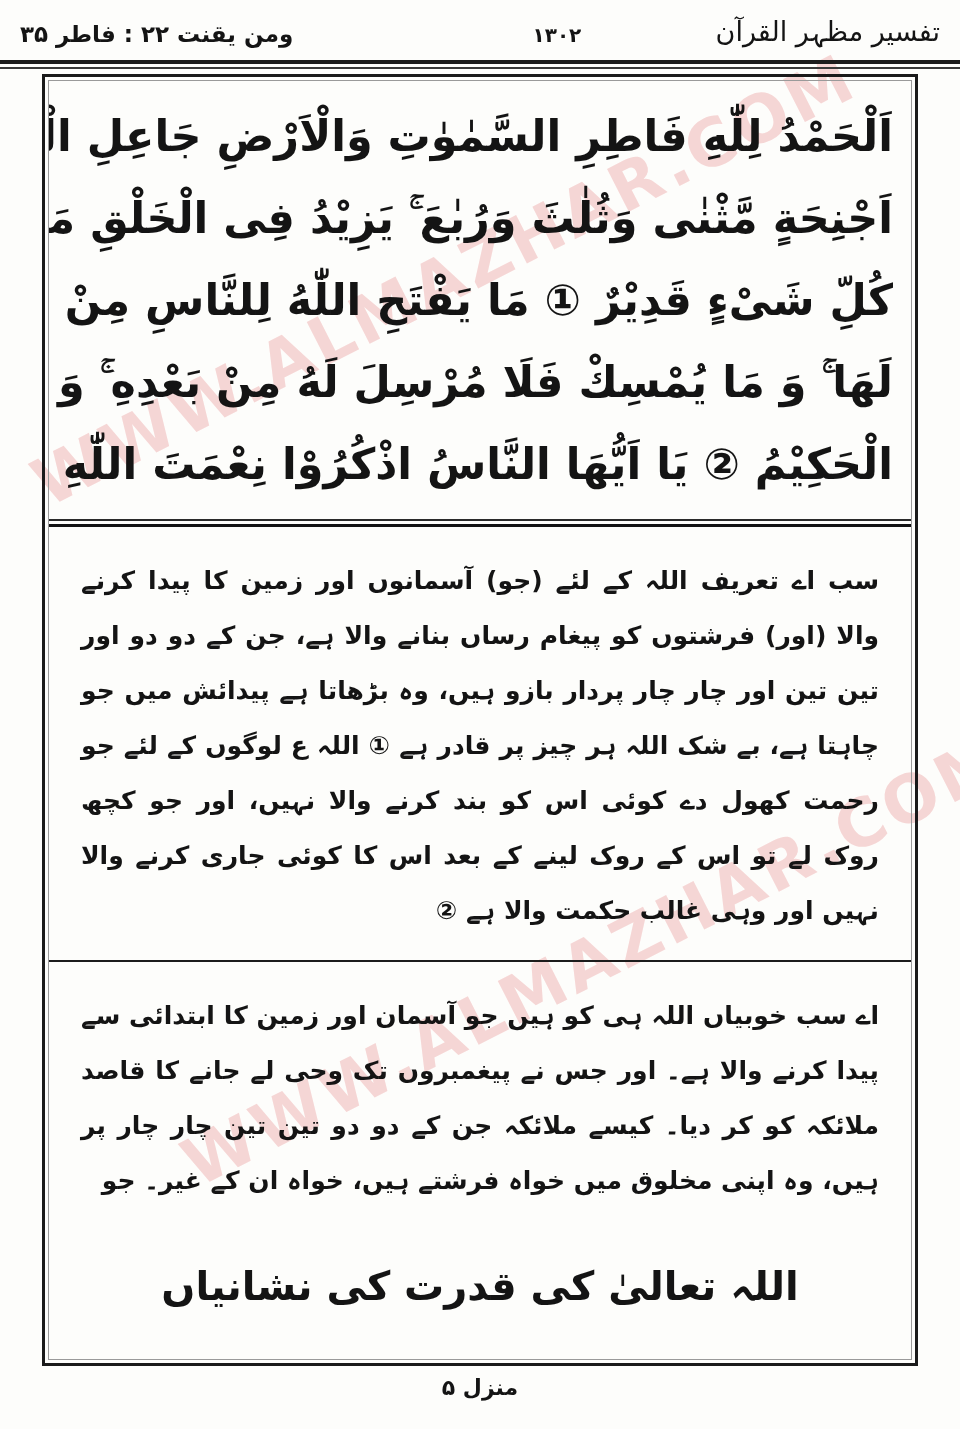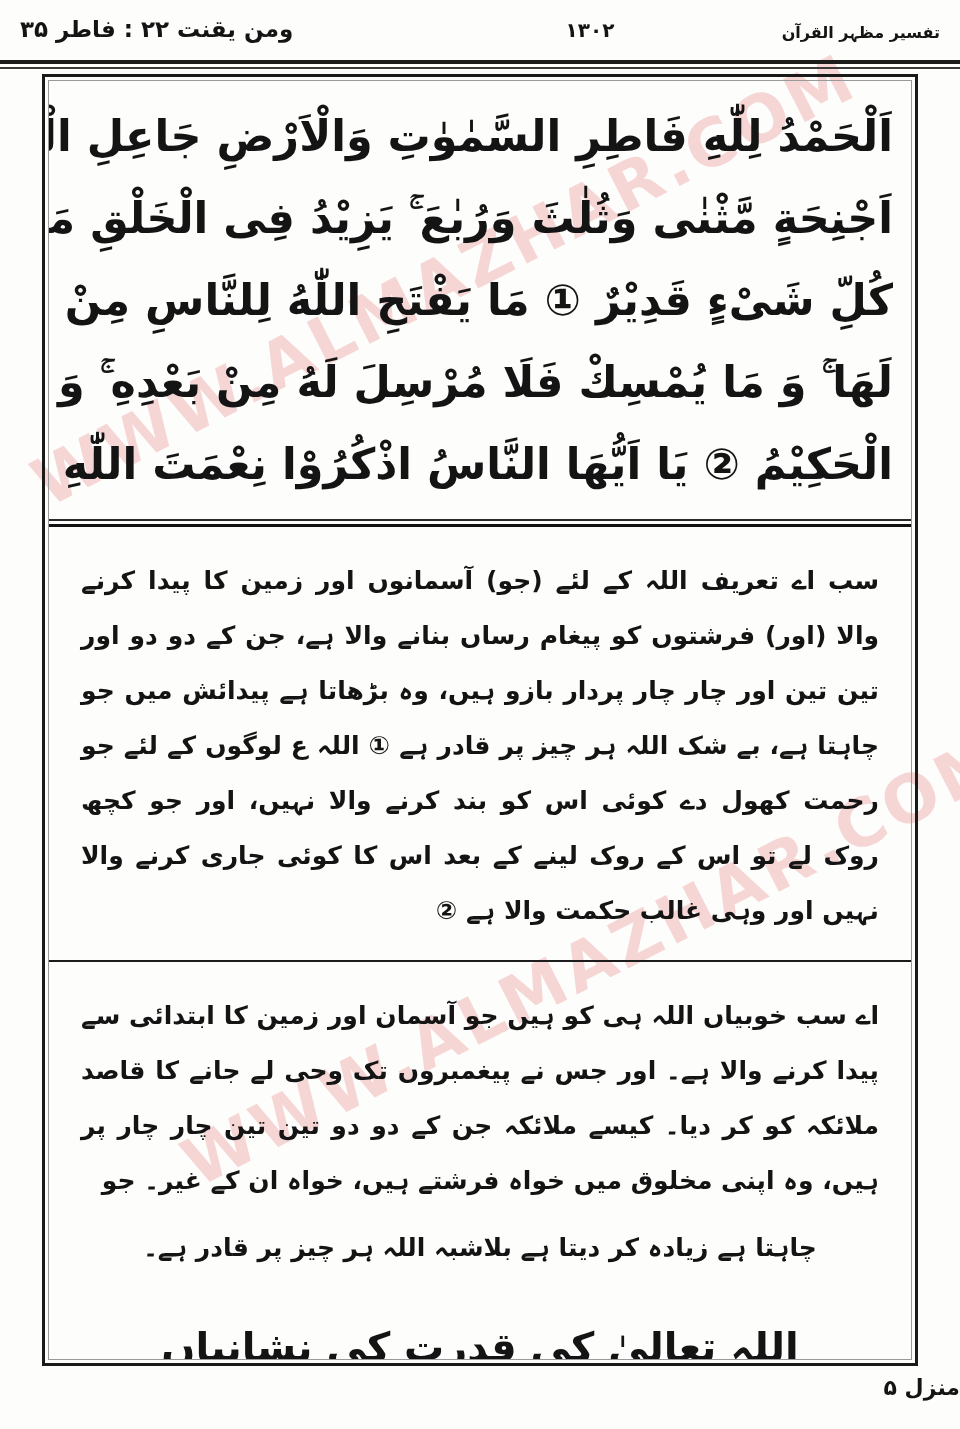--- a/index.html
+++ b/index.html
@@ -18,21 +18,21 @@
     transform:rotate(-27deg); transform-origin:left bottom;
   }
   .wm-1 { left:55px;  top:445px; }
   .wm-2 { left:205px; top:1125px; }
   
   .header {
     position:absolute; top:16px; left:0; right:0; z-index:2;
     display:flex; justify-content:space-between; align-items:flex-end;
     padding:0 20px; direction:rtl;
   }
-  .header-title  { font-size:16px; font-weight:bold;text-align:center; }
+  .header-title  { font-size:27px; font-weight:normal;text-align:center; }
   .header-page   { font-size:20px; font-weight:bold; letter-spacing:1px; padding-left:105px; }
   .header-juz    { font-size:23px; font-weight:bold; }
   .top-rule {
     position:absolute; top:60px; left:0; right:0; z-index:2;
     border-top:4px solid #1c1c1c; border-bottom:2px solid #3a3a3a; height:3px;
   }
   
   .frame {
     position:absolute; z-index:1; top:74px; left:42px;
     width:876px; height:1292px;
@@ -64,21 +64,21 @@
     font-size:25px; font-weight:bold; text-align:center;
     line-height:2.2; direction:rtl; margin:2px 0 6px;
   }
   .heading {
     font-size:40px; font-weight:bold; text-align:center;
     line-height:1.7; margin:28px 0 8px; direction:rtl;
   }
   
   .footer {
     position:absolute; left:0; right:0; top:1375px; z-index:2;
-    font-size:22px; font-weight:bold;
+    text-align:center; font-size:22px; font-weight:bold;
   }
 </style>
 </head>
 <body>
 
 <div class="page">
 
   <div class="watermark wm-1" style="color: rgb(239, 176, 176);">WWW.ALMAZHAR.COM</div>
   <div class="watermark wm-2" style="color: rgb(239, 176, 176);">WWW.ALMAZHAR.COM</div>
 
@@ -103,21 +103,20 @@
       <div class="divider-double"></div>
 
       <div class="urdu-block">
         <p class="urdu-body">سب اے تعریف اللہ کے لئے (جو) آسمانوں اور زمین کا پیدا کرنے والا (اور) فرشتوں کو پیغام رساں بنانے والا ہے، جن کے دو دو اور تین تین اور چار چار پردار بازو ہیں، وہ بڑھاتا ہے پیدائش میں جو چاہتا ہے، بے شک اللہ ہر چیز پر قادر ہے ① اللہ ع لوگوں کے لئے جو رحمت کھول دے کوئی اس کو بند کرنے والا نہیں، اور جو کچھ روک لے تو اس کے روک لینے کے بعد اس کا کوئی جاری کرنے والا نہیں اور وہی غالب حکمت والا ہے ②</p>
       </div>
 
       <div class="divider-single"></div>
 
       <div class="urdu-block">
         <p class="urdu-body">اے سب خوبیاں اللہ ہی کو ہیں جو آسمان اور زمین کا ابتدائی سے پیدا کرنے والا ہے۔ اور جس نے پیغمبروں تک وحی لے جانے کا قاصد ملائکہ کو کر دیا۔ کیسے ملائکہ جن کے دو دو تین تین چار چار پر ہیں، وہ اپنی مخلوق میں خواہ فرشتے ہیں، خواہ ان کے غیر۔ جو</p>
-        <div class="urdu-center">چاہتا ہے زیادہ کر دیتا ہے بلاشبہ اللہ ہر چیز پر قادر ہے۔</div>
       </div>
 
       <div class="heading">اللہ تعالیٰ کی قدرت کی نشانیاں</div>
 
     </div>
   </div>
 
   <div class="footer">منزل ۵</div>
 
 </div>

